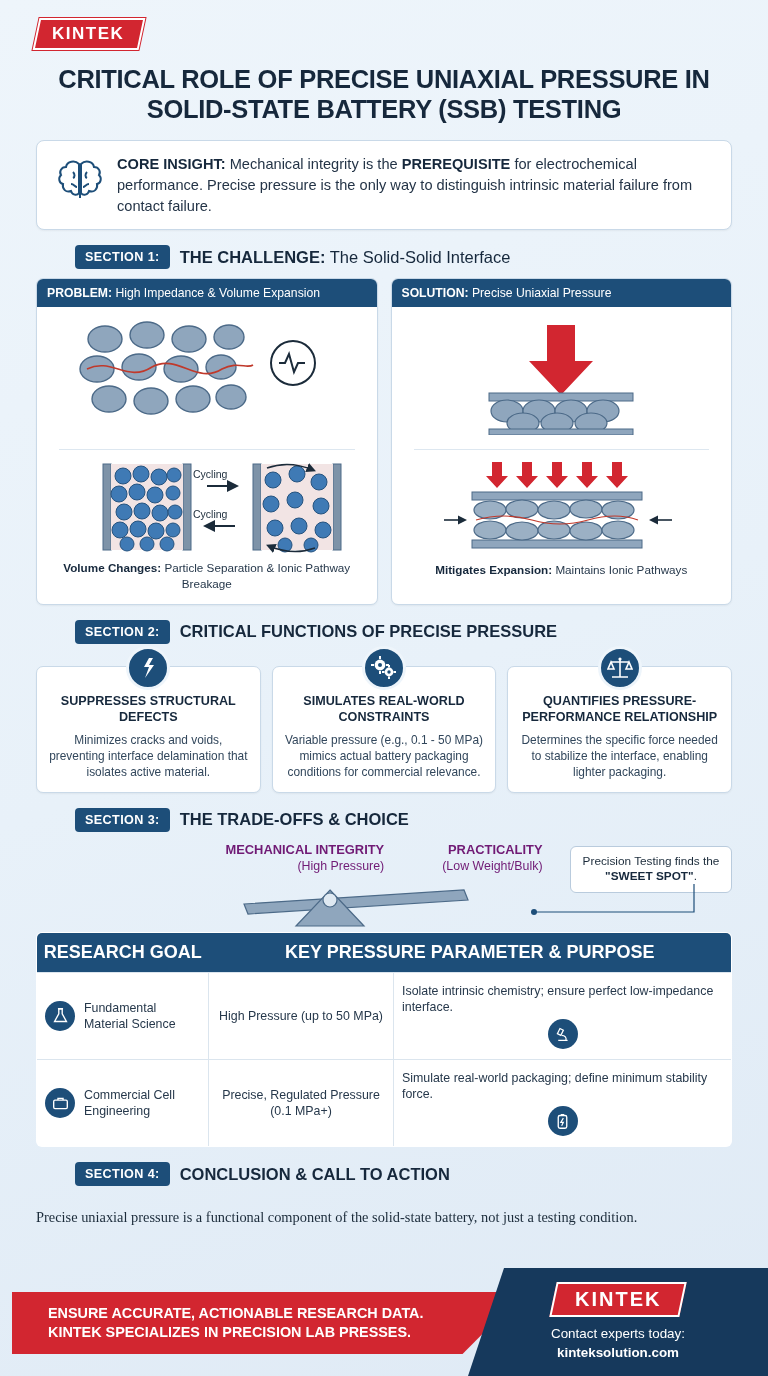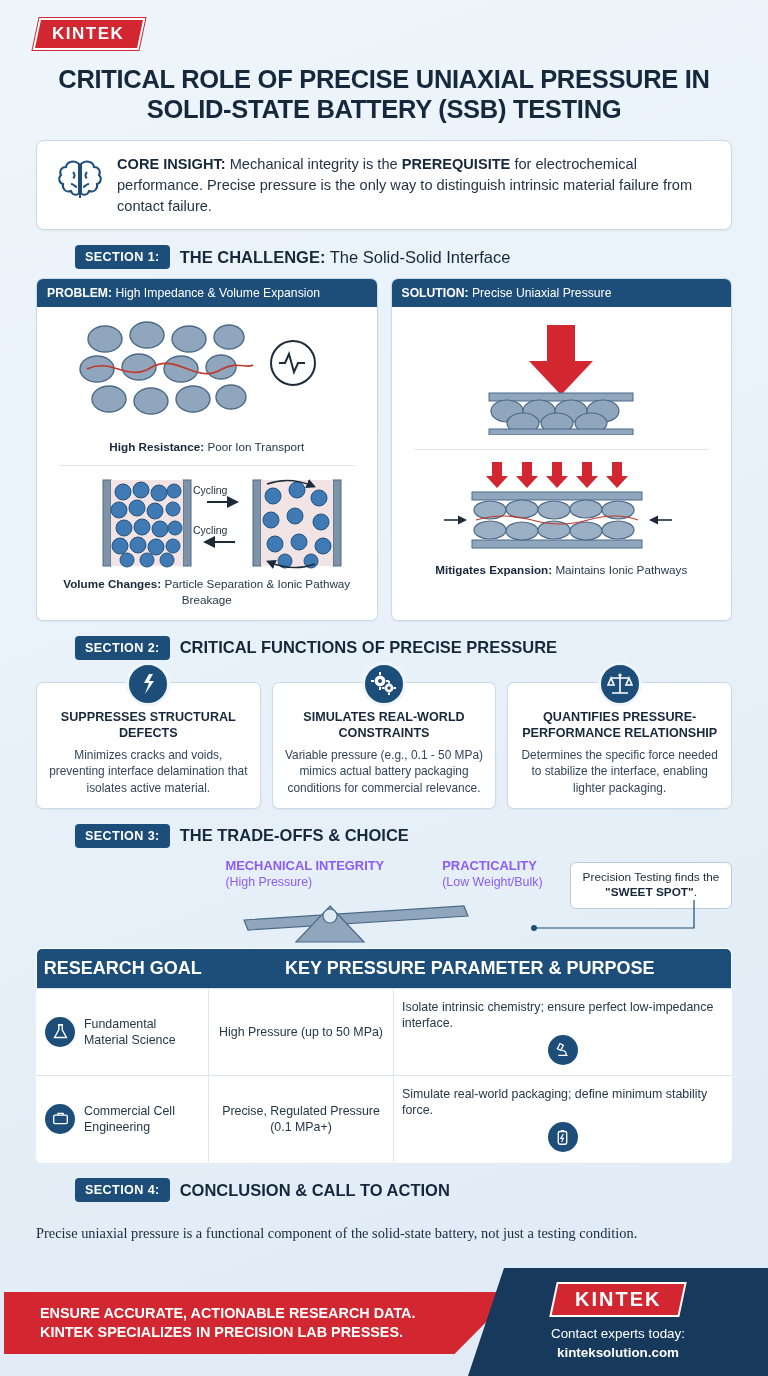--- a/index.html
+++ b/index.html
@@ -111,21 +111,21 @@
     background: #1d4e79;
     display: flex; align-items: center; justify-content: center;
     border: 3px solid #eef5fb;
   }
   .card h3 { font-size: 12.6px; line-height: 1.3; color: #16283c; margin-bottom: 6px; }
   .card p { font-size: 11.9px; line-height: 1.35; color: #32475c; }
 
   
   .tradeoff { position: relative; height: 92px; margin-top: 6px; }
   .to-labels { display: flex; justify-content: center; gap: 58px; padding-top: 4px; }
-  .to-label { text-align: left; font-size: 12.9px; font-weight: bold; color: #8b5cf6; line-height: 1.25; }
+  .to-label { text-align: right; font-size: 12.9px; font-weight: bold; color: #701a75; line-height: 1.25; }
   .to-label span { font-weight: normal; font-size: 12.4px; }
   .sweet {
     position: absolute; right: 0; top: 8px;
     width: 162px;
     background: #fff; border: 1px solid #b9cbdd; border-radius: 6px;
     padding: 7px 8px; font-size: 11.8px; text-align: center; line-height: 1.32;
   }
   .sweet b { color: #16283c; }
 
   
@@ -138,21 +138,21 @@
   td.param { width: 185px; text-align: center; border-left: 1px solid #dbe5ee; }
   td.purpose { border-left: 1px solid #dbe5ee; }
   .purpose-inner { display: flex; align-items: center; justify-content: space-between; gap: 4px; flex-direction: column; }
   .circ-icon { width: 30px; height: 30px; border-radius: 50%; background: #1d4e79;
                display: flex; align-items: center; justify-content: center; flex: 0 0 auto; }
 
   
   .concl { font-size: 14.4px; line-height: 1.4; color: #1b2b3a; margin-top: 21px; font-family: Liberation Serif, serif; }
 
   
-  .footer { position: absolute; left: 4px; right: 0; bottom: 0; height: 108px; }
+  .footer { position: absolute; left: 12px; right: 0; bottom: 0; height: 108px; }
   .foot-red {
     position: absolute; left: 0; bottom: 22px; width: 512px; height: 62px;
     background: #d22630; color: #fff;
     display: flex; flex-direction: column; justify-content: center;
     padding-left: 36px; font-weight: bold; font-size: 14.4px; line-height: 1.35;
     clip-path: polygon(0 0, 100% 0, 88% 100%, 0 100%);
   }
   .foot-blue {
     position: absolute; right: 0; bottom: 0; width: 300px; height: 108px;
     background: #16395c; color: #fff;
@@ -220,23 +220,20 @@
                 <ellipse cx="164" cy="50" rx="15" ry="12"></ellipse>
               <ellipse cx="52" cy="82" rx="17" ry="13"></ellipse>
                 <ellipse cx="94" cy="84" rx="17" ry="13"></ellipse>
               <ellipse cx="136" cy="82" rx="17" ry="13"></ellipse>
                 <ellipse cx="174" cy="80" rx="15" ry="12"></ellipse>
             </g>
             <path d="M30 52 C55 40, 70 66, 95 50 C120 36, 140 68, 165 52 C180 44, 190 52, 196 48" fill="none" stroke="#c0392b" stroke-width="1.6"></path>
             <circle cx="236" cy="46" r="22" fill="none" stroke="#1b2b3a" stroke-width="2"></circle>
             <path d="M222 46h6l4-9 5 18 4-9h7" fill="none" stroke="#1b2b3a" stroke-width="2"></path>
           </svg>
-        </div>
-        <div class="cap">
-          <b>High Resistance:</b><span> Poor Ion Transport</span>
         </div>
         <div class="divider"></div>
         <div style="text-align:center;position:relative">
           <svg width="300" height="96" viewBox="0 0 300 96">
             <rect x="46" y="4" width="8" height="86" fill="#7e93a8" stroke="#4c6a88"></rect>
             <rect x="126" y="4" width="8" height="86" fill="#7e93a8" stroke="#4c6a88"></rect>
             <rect x="54" y="4" width="72" height="86" fill="#f2e4e4"></rect>
             <g fill="#3f7ab5" stroke="#26537f" stroke-width="1">
               <circle cx="66" cy="16" r="8"></circle>
                 <circle cx="84" cy="14" r="8"></circle>

